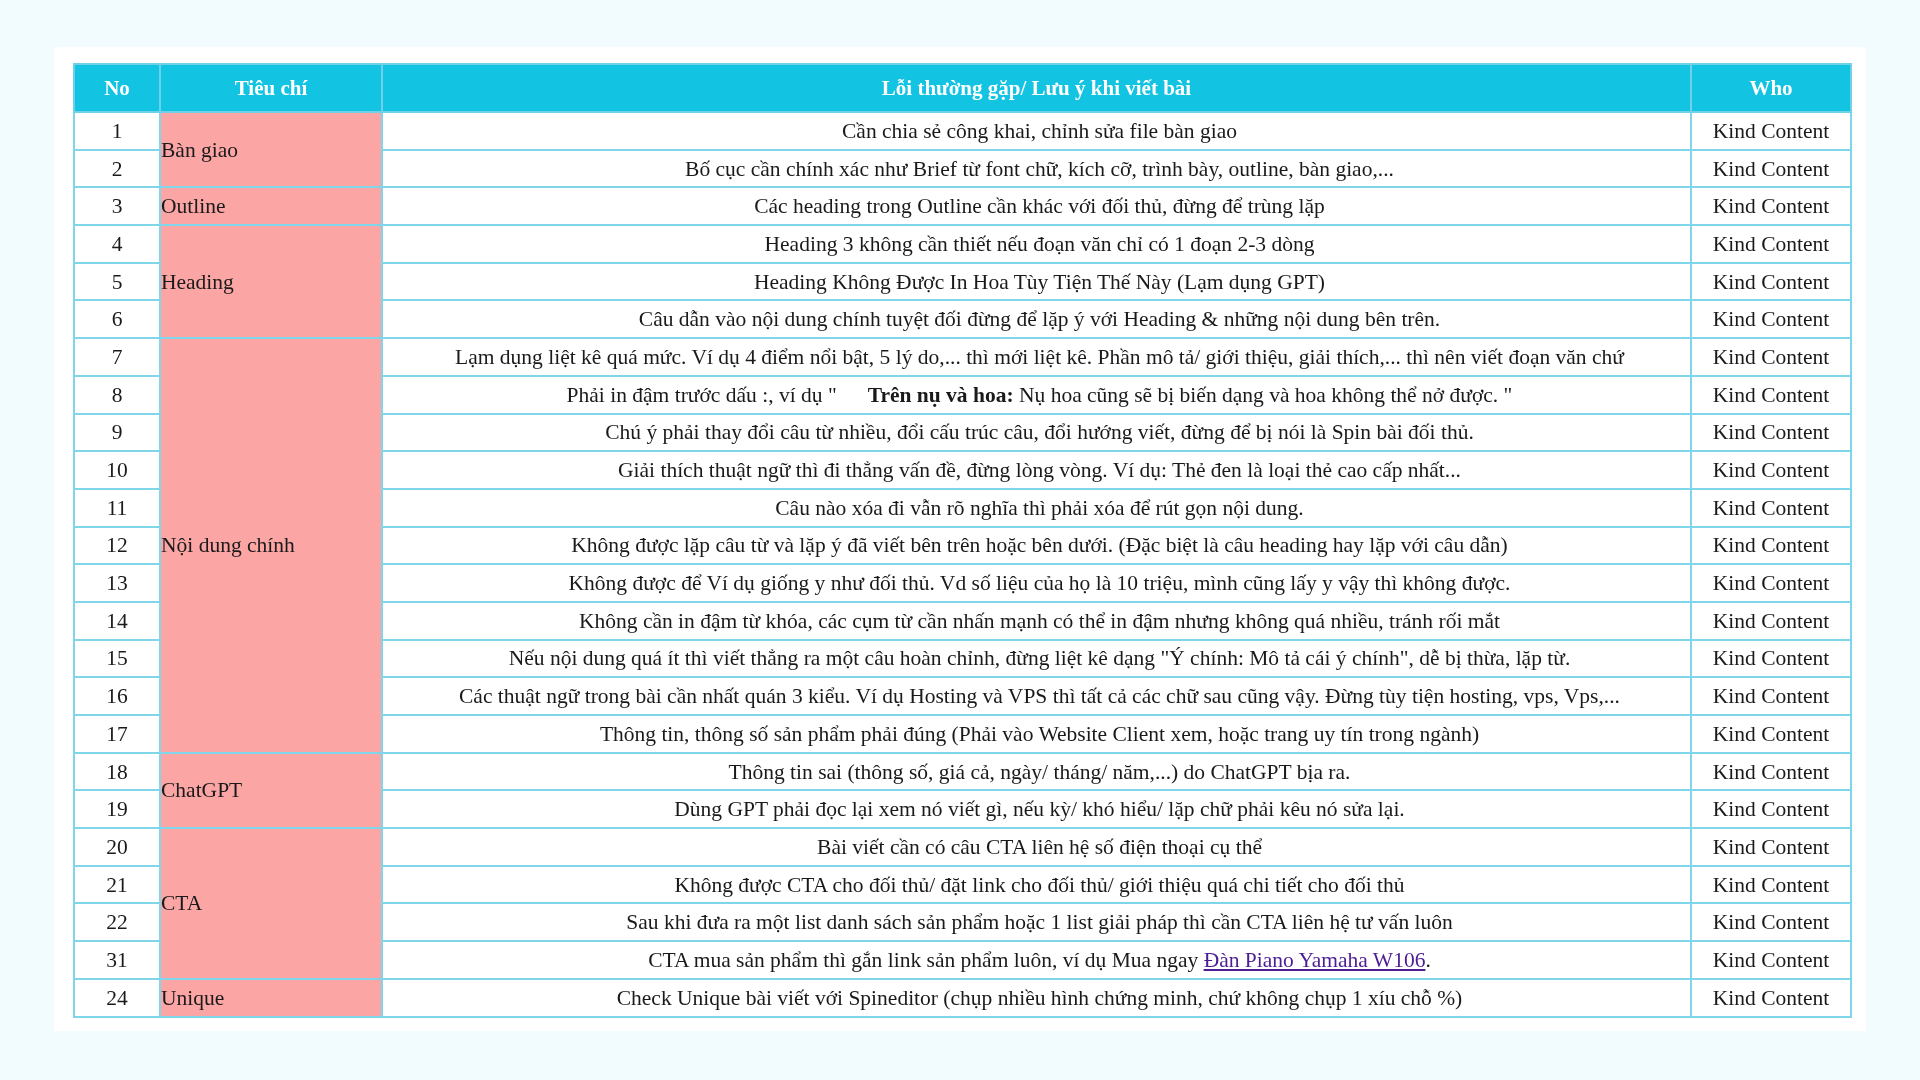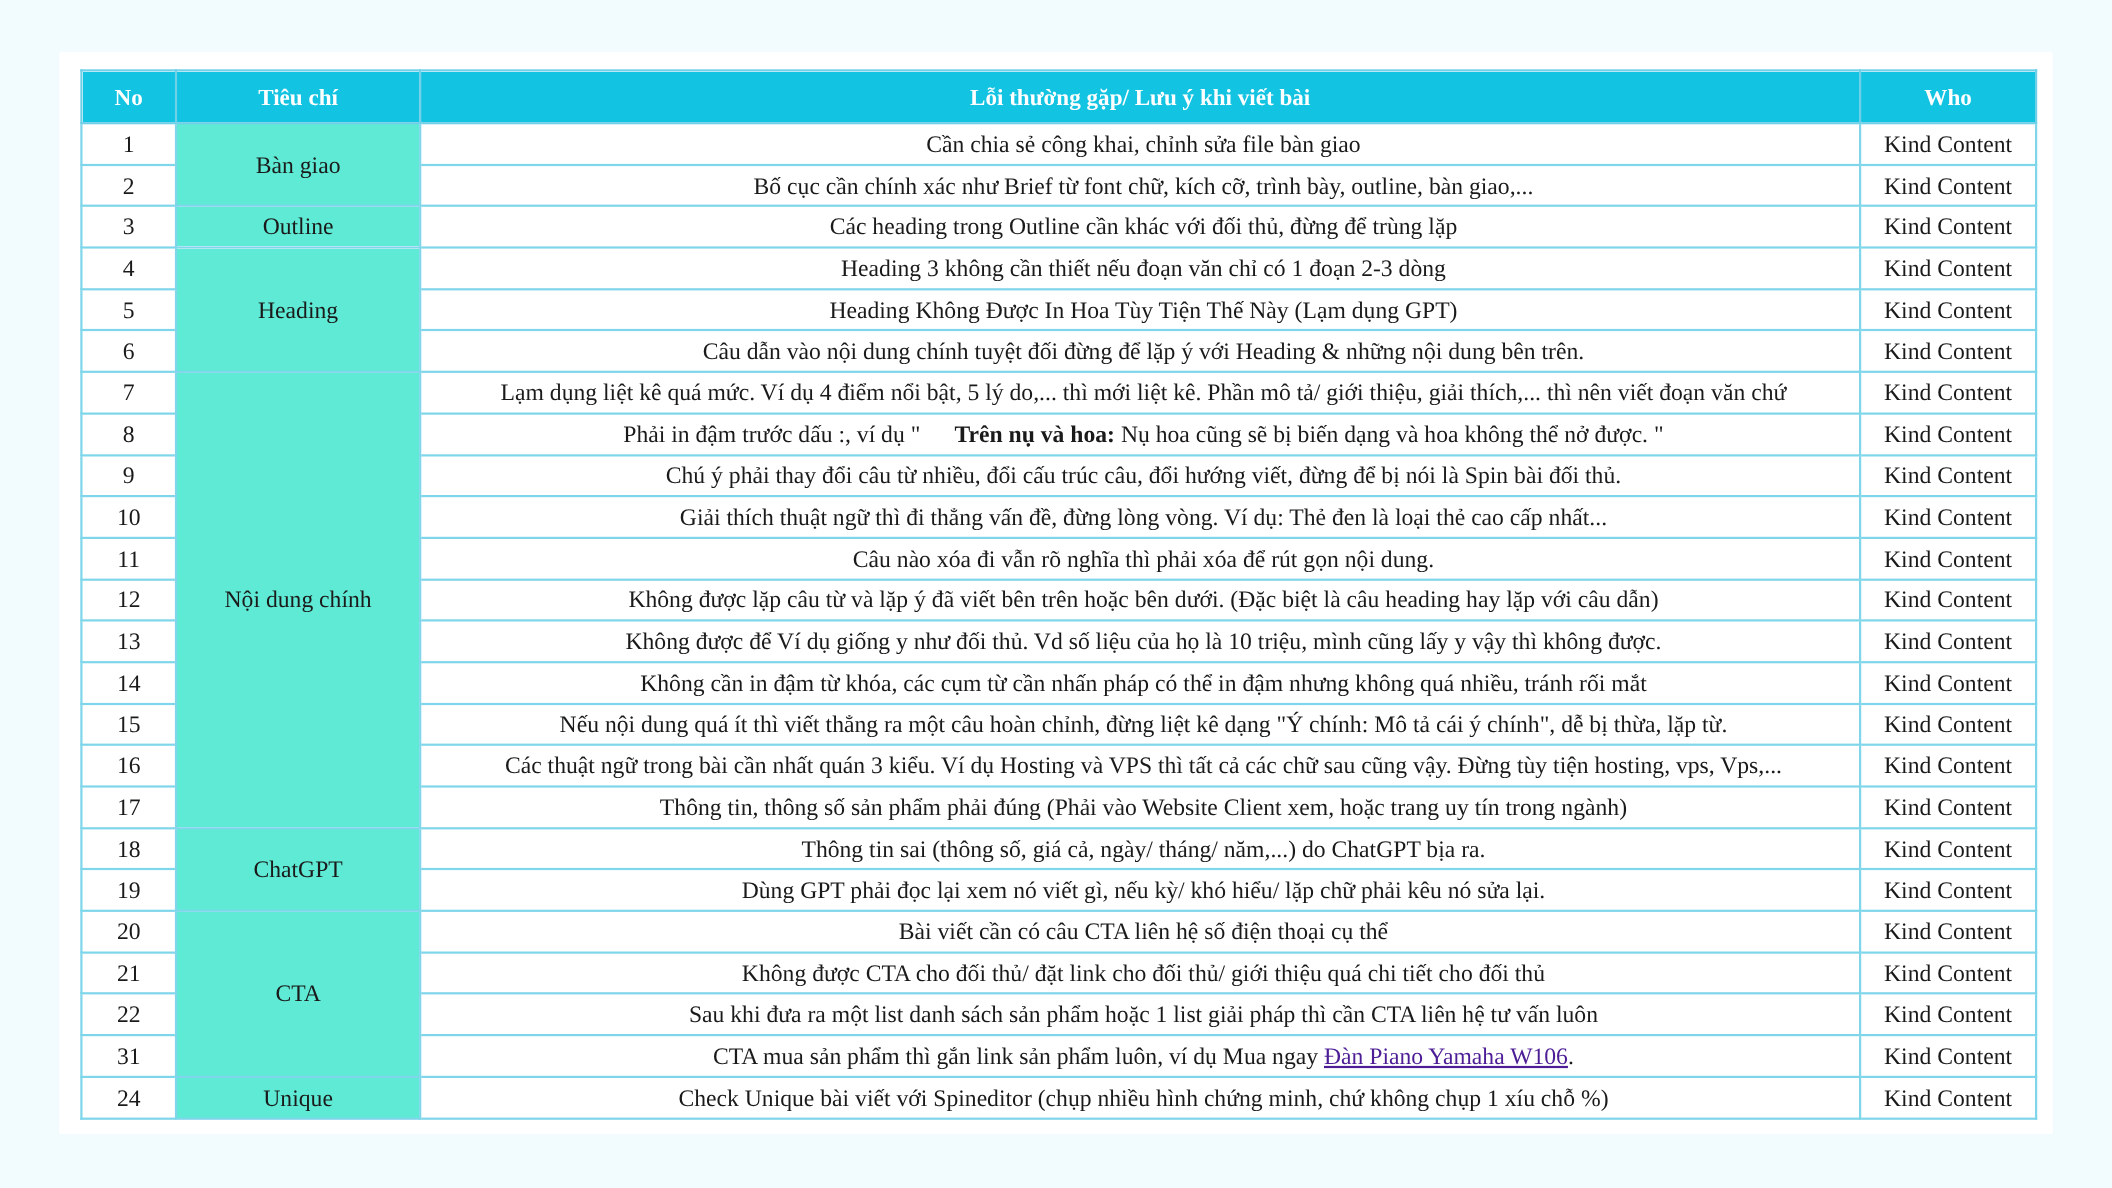--- a/index.html
+++ b/index.html
@@ -14,21 +14,21 @@
     position:absolute; left:19px; top:16px; width:1777px;
     border-collapse:collapse; table-layout:fixed;
   }
   th, td { border:2px solid #7fd6ea; padding:0; overflow:hidden; white-space:nowrap; }
   thead th {
     background:#13c3e2; color:#ffffff; font-weight:bold; font-size:21px;
     height:46px; text-align:center; border-color:#6fd0e8;
   }
   tbody td { height:35.7px; font-size:21.5px; line-height:34px; }
   td.no { text-align:center; }
-  td.crit { text-align:center; background:#5eead4;margin-top:20px; }
+  td.crit { text-align:left; background:#fca5a5;margin-top:20px; }
   td.desc { text-align:center; padding-left:6px; }
   td.who { text-align:center;border-radius:18px; }
   a.link { color:#4c1d95; text-decoration:underline; }
   b { font-weight:bold;margin-left:31px; }
 </style>
 </head>
 <body>
 
 <div class="panel">
   <table>
@@ -111,21 +111,21 @@
         <td class="desc">Không được lặp câu từ và lặp ý đã viết bên trên hoặc bên dưới. (Đặc biệt là câu heading hay lặp với câu dẫn)</td>
         <td class="who">Kind Content</td>
       </tr>
       <tr>
         <td class="no">13</td>
         <td class="desc">Không được để Ví dụ giống y như đối thủ. Vd số liệu của họ là 10 triệu, mình cũng lấy y vậy thì không được.</td>
         <td class="who">Kind Content</td>
       </tr>
       <tr>
         <td class="no">14</td>
-        <td class="desc">Không cần in đậm từ khóa, các cụm từ cần nhấn pháp có thể in đậm nhưng không quá nhiều, tránh rối mắt</td>
+        <td class="desc">Không cần in đậm từ khóa, các cụm từ cần nhấn mạnh có thể in đậm nhưng không quá nhiều, tránh rối mắt</td>
         <td class="who">Kind Content</td>
       </tr>
       <tr>
         <td class="no">15</td>
         <td class="desc">Nếu nội dung quá ít thì viết thẳng ra một câu hoàn chỉnh, đừng liệt kê dạng "Ý chính: Mô tả cái ý chính", dễ bị thừa, lặp từ.</td>
         <td class="who">Kind Content</td>
       </tr>
       <tr>
         <td class="no">16</td>
         <td class="desc">Các thuật ngữ trong bài cần nhất quán 3 kiểu. Ví dụ Hosting và VPS thì tất cả các chữ sau cũng vậy. Đừng tùy tiện hosting, vps, Vps,...</td>

